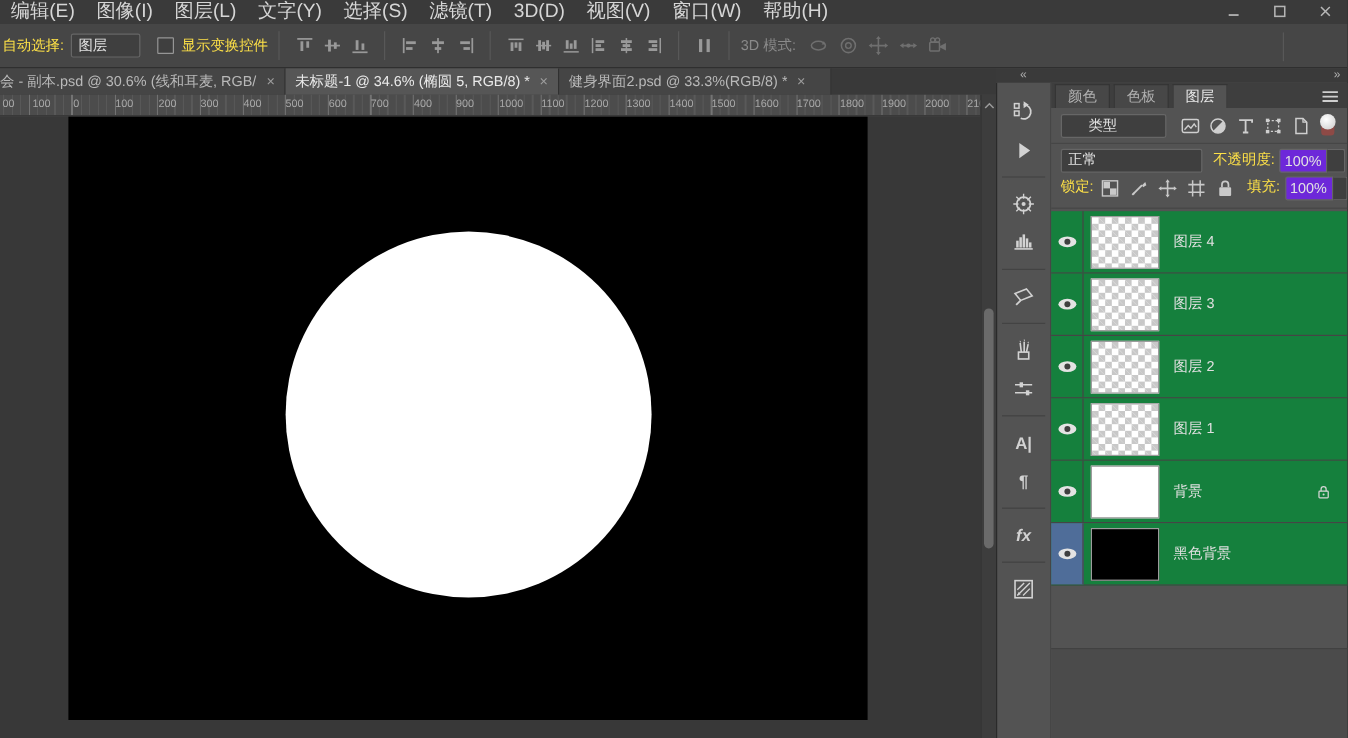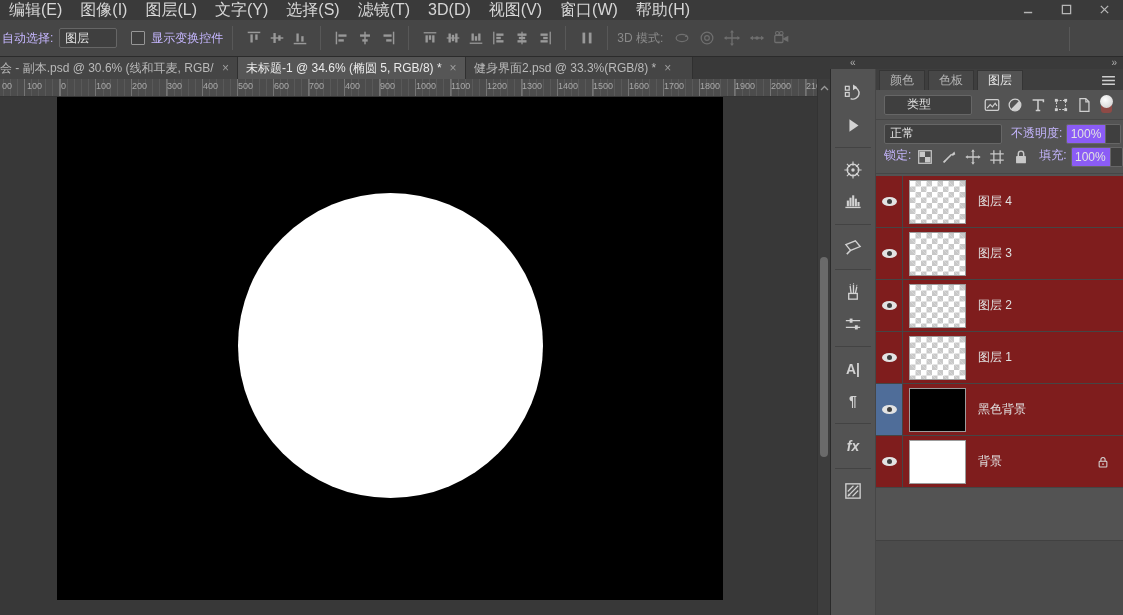--- a/index.html
+++ b/index.html
@@ -11,21 +11,21 @@
 
   
   #menubar{left:0;top:0;width:1123px;height:20px;background:#3a3a3a;display:flex;align-items:center;}
   .menu-item{padding:0 9px;line-height:20px;color:#d6d6d6;font-size:16px;white-space:nowrap;}
   #win-controls{position:absolute;right:0;top:0;height:20px;display:flex;}
   .winbtn{width:38px;height:19px;display:flex;align-items:center;justify-content:center;color:#b5b5b5;}
 
   
   #optionsbar{left:0;top:20px;width:1123px;height:37px;background:#464646;border-bottom:1px solid #2b2b2b;
               display:flex;align-items:center;box-sizing:border-box;}
-  .opt-label{color:#c4b5fd;white-space:nowrap;}
+  .opt-label{color:#fde047;white-space:nowrap;}
   .combo{height:20px;background:#3f3f3f;border:1px solid #666;border-radius:2px;display:flex;align-items:center;
          padding:0 5px;color:#e2e2e2;box-sizing:border-box;}
   .combo .chev{margin-left:7px;color:#b5b5b5;display:flex;}
   .cb{width:12px;height:12px;border:1px solid #969696;background:#3f3f3f;border-radius:1px;}
   .vdiv{width:1px;height:24px;background:#585858;margin:0 9px;flex:none;}
   .icon{display:inline-flex;align-items:center;justify-content:center;}
   .opt-icon{width:23px;height:24px;color:#999;}
   .opt-icon-3d{width:25px;height:24px;color:#6f6f6f;}
   .dim{color:#8a8a8a;}
   #optionsbar-right{position:absolute;right:4px;top:20px;height:37px;display:flex;align-items:center;}
@@ -76,30 +76,30 @@
   #filter-row{position:absolute;left:0;top:21px;width:247px;height:30px;display:flex;align-items:center;border-bottom:1px solid #464646;box-sizing:border-box;}
   #filter-combo{margin-left:8px;width:88px;}
   .filter-icon{width:22px;height:22px;color:#cfcfcf;margin-left:1px;}
   #filter-switch{margin-left:auto;margin-right:10px;width:13px;height:19px;position:relative;}
   #filter-switch .base{position:absolute;left:1px;top:7px;width:11px;height:11px;border-radius:3px;background:#8e4a46;}
   #filter-switch .ball{position:absolute;left:0;top:0;width:13px;height:13px;border-radius:50%;
         background:radial-gradient(circle at 40% 35%,#ffffff,#c9c9c9);}
 
   #blend-row{position:absolute;left:0;top:51px;width:247px;height:27px;display:flex;align-items:center;}
   #blend-combo{margin-left:8px;width:118px;}
-  .val-box{height:20px;background:#8b5cf6;border:1px solid #666;border-radius:2px 0 0 2px;display:flex;align-items:center;
+  .val-box{height:20px;background:#6d28d9;border:1px solid #666;border-radius:2px 0 0 2px;display:flex;align-items:center;
            justify-content:flex-end;padding:0 4px;color:#e2e2e2;box-sizing:border-box;}
   .val-chev{height:20px;width:15px;background:#3f3f3f;border:1px solid #666;border-left:none;border-radius:0 2px 2px 0;
             display:flex;align-items:center;justify-content:center;color:#b5b5b5;box-sizing:border-box;}
 
   #lock-row{position:absolute;left:0;top:78px;width:247px;height:27px;display:flex;align-items:flex-start;border-bottom:1px solid #464646;box-sizing:border-box;}
   .lock-icon{width:20px;height:20px;color:#c9c9c9;margin-left:4px;}
 
   #layers-list{position:absolute;left:0;top:107px;width:247px;}
-  .layer-row{height:52px;display:flex;align-items:center;background:#7f1d1d;border-bottom:1px solid #454545;box-sizing:border-box;position:relative;}
+  .layer-row{height:52px;display:flex;align-items:center;background:#15803d;border-bottom:1px solid #454545;box-sizing:border-box;position:relative;}
   .layer-row.selected{background:#6d6d6d;}
   .eye-cell{width:27px;height:100%;display:flex;align-items:center;justify-content:center;border-right:1px solid #454545;box-sizing:border-box;flex:none;}
   .eye{width:15px;height:9px;background:#e3e3e3;border-radius:50%;position:relative;}
   .eye:after{content:"";position:absolute;left:5px;top:2px;width:5px;height:5px;border-radius:50%;background:#3f3f3f;}
   .thumb{width:57px;height:44px;margin-left:6px;border:1px solid #9c9c9c;box-sizing:border-box;position:relative;flex:none;}
   .thumb.sel{border:2px solid #f5f5f5;}
   .thumb-checker{background-color:#fff;
      background-image:linear-gradient(45deg,#c8c8c8 25%,transparent 25%,transparent 75%,#c8c8c8 75%),
                       linear-gradient(45deg,#c8c8c8 25%,transparent 25%,transparent 75%,#c8c8c8 75%);
      background-position:0 0,5.5px 5.5px;background-size:11px 11px;}
@@ -577,37 +577,37 @@
           <span class="layer-name">图层 2</span>
         </div>
         <div class="layer-row">
           <div class="eye-cell">
             <span class="eye"></span>
           </div>
           <div class="thumb thumb-checker"></div>
           <span class="layer-name">图层 1</span>
         </div>
         <div class="layer-row">
+          <div class="eye-cell">
+            <span class="eye"></span>
+          </div>
+          <div class="thumb thumb-white"></div>
+          <span class="layer-name">背景</span>
+          <span class="icon layer-lock">
+            <svg viewBox="0 0 20 20" width="18" height="18">
+              <rect x="4.5" y="9" width="11" height="8" rx="1" fill="none" stroke="currentColor" stroke-width="1.5"></rect>
+              <path d="M7 9 V6.5 a3 3 0 0 1 6 0 V9" fill="none" stroke="currentColor" stroke-width="1.5"></path>
+              <circle cx="10" cy="13" r="1.2" fill="currentColor"></circle>
+            </svg>
+          </span>
+        </div>
+        <div class="layer-row">
           <div class="eye-cell" style="background: rgb(79, 109, 153);">
             <span class="eye"></span>
           </div>
           <div class="thumb thumb-black"></div>
           <span class="layer-name">黑色背景</span>
         </div>
-        <div class="layer-row">
-          <div class="eye-cell">
-            <span class="eye"></span>
-          </div>
-          <div class="thumb thumb-white"></div>
-          <span class="layer-name">背景</span>
-          <span class="icon layer-lock">
-            <svg viewBox="0 0 20 20" width="18" height="18">
-              <rect x="4.5" y="9" width="11" height="8" rx="1" fill="none" stroke="currentColor" stroke-width="1.5"></rect>
-              <path d="M7 9 V6.5 a3 3 0 0 1 6 0 V9" fill="none" stroke="currentColor" stroke-width="1.5"></path>
-              <circle cx="10" cy="13" r="1.2" fill="currentColor"></circle>
-            </svg>
-          </span>
-        </div>
       </div>
     <div id="panel-empty"></div>
   </div>
 
 </div>
 
 </body></html>

